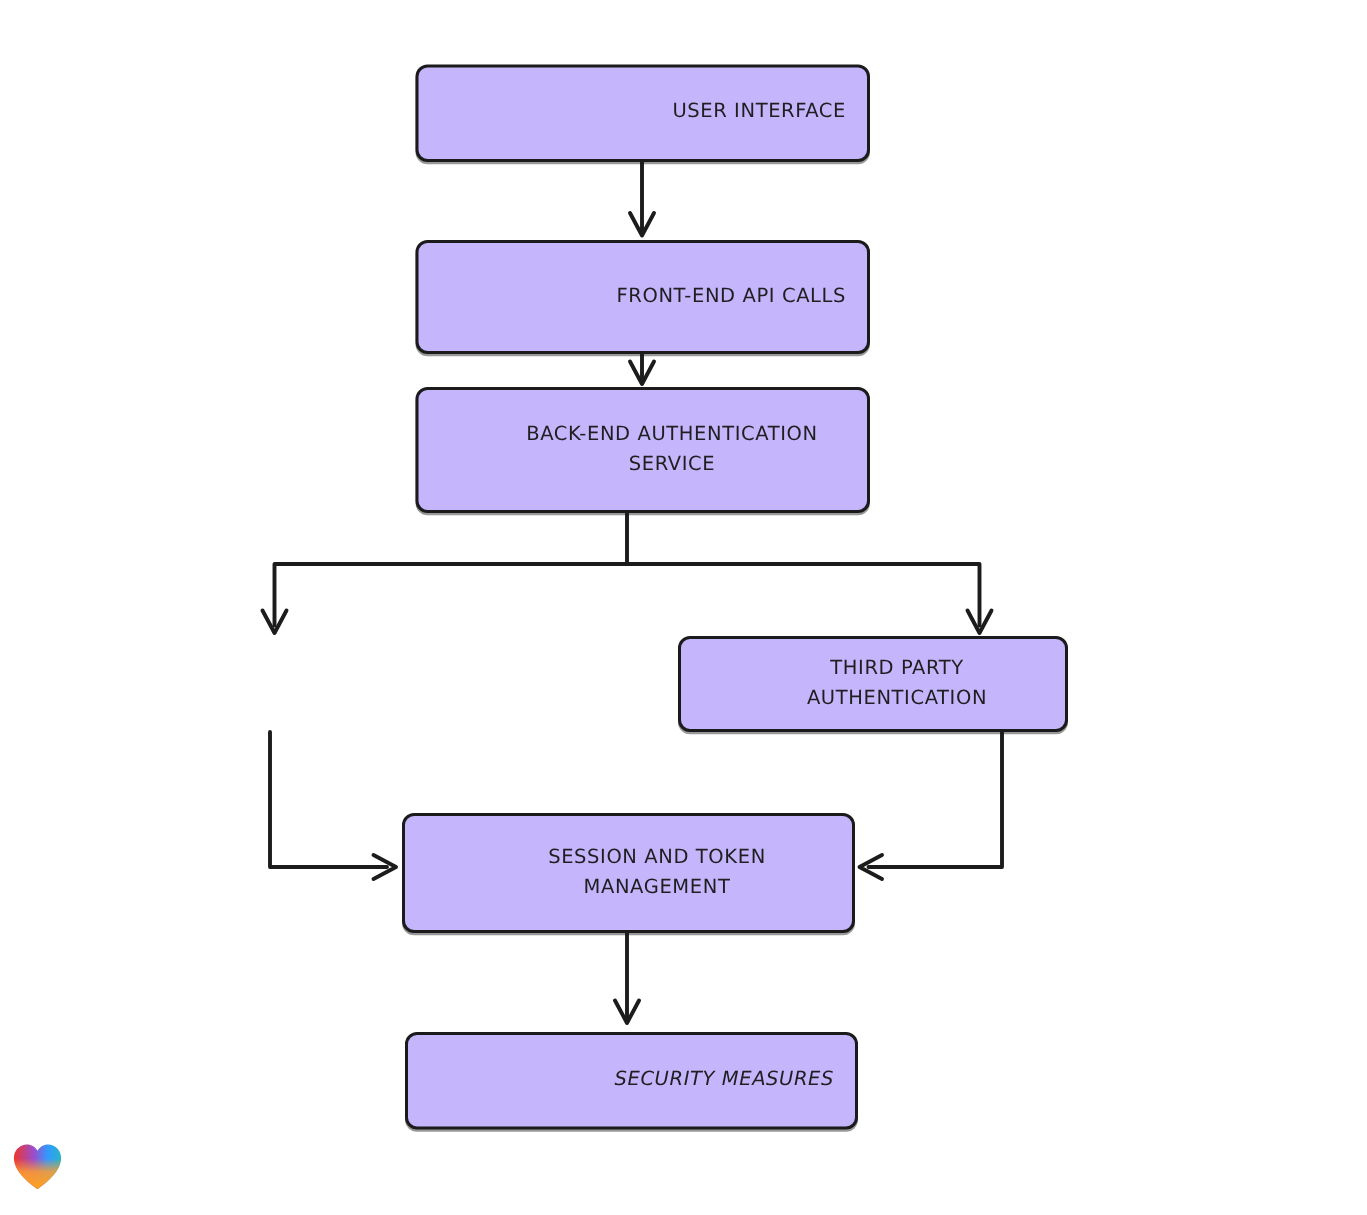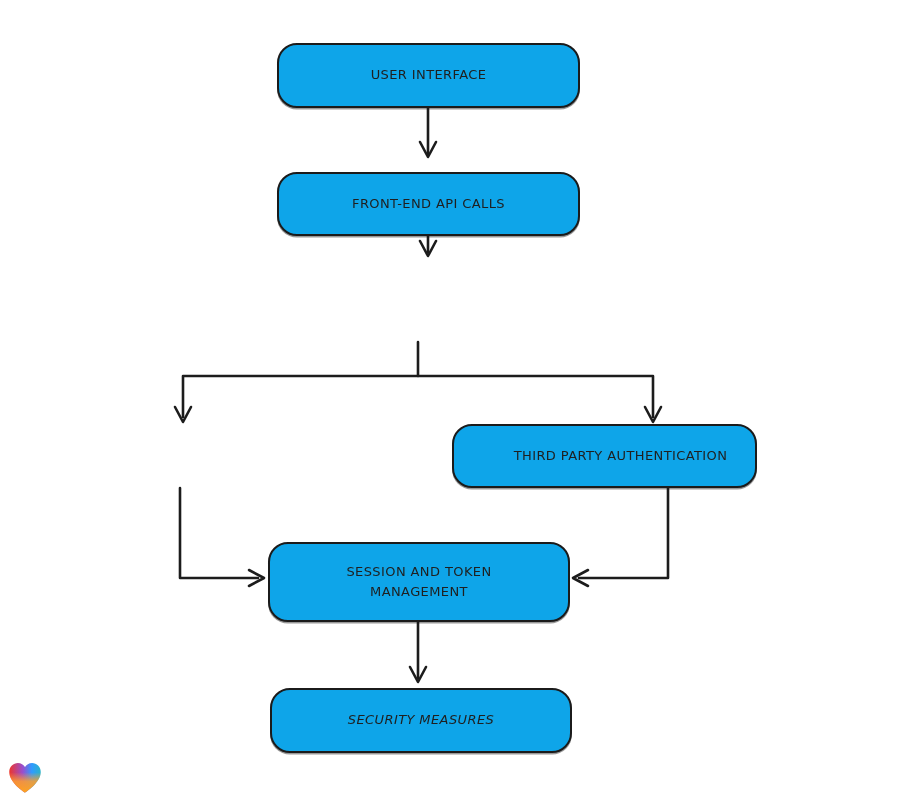--- a/index.html
+++ b/index.html
@@ -26,27 +26,27 @@
   .connectors path {
     fill: none;
     stroke: #1c1c1c;
     stroke-width: 2.6;
     stroke-linecap: round;
     stroke-linejoin: round;
   }
   .node {
     position: absolute;
     box-sizing: border-box;
-    background: #0ea5e9;
+    background: #c4b5fd;
     border: 2.8px solid #1b1b1b;
-    border-radius: 20px;
+    border-radius: 8px;
     box-shadow: 0 1.5px 0 0 rgba(27,27,27,0.45);
     display: flex;
     align-items: center;
-    justify-content: center;
+    justify-content: flex-end;
     text-align: center;
   }
   .node .label {
     font-size: 13px;
     line-height: 1.55;
     letter-spacing: 0.4px;
     color: #1f1f1f;
     text-transform: uppercase;
     padding: 0 14px;
   }
@@ -102,27 +102,30 @@
     <g>
       <path d="M418,604 L418,678"></path>
       <path d="M410,667 L418,682 L426,667"></path>
     </g>
   </svg>
 
   <div class="node" style="left:277px; top:43px; width:303px; height:65px;">
     <span class="label">USER INTERFACE</span>
   </div>
 
-  <div class="node" style="left:277px; top:172px; width:303px; height:64px;">
+  <div class="node" style="left:277px; top:160px; width:303px; height:76px;">
     <span class="label">FRONT-END API CALLS</span>
   </div>
 
+  <div class="node" style="left:277px; top:258px; width:303px; height:84px;">
+    <span class="label wrap2">BACK-END AUTHENTICATION SERVICE</span>
+  </div>
 
 
-  <div class="node" style="left:452px; top:424px; width:305px; height:64px;padding-left:32px;">
+  <div class="node" style="left:452px; top:424px; width:260px; height:64px;padding-left:32px;">
     <span class="label">THIRD PARTY AUTHENTICATION</span>
   </div>
 
   <div class="node" style="left:268px; top:542px; width:302px; height:80px;">
     <span class="label wrap2">SESSION AND TOKEN MANAGEMENT</span>
   </div>
 
   <div class="node" style="left:270px; top:688px; width:302px; height:65px;font-style:italic;">
     <span class="label">SECURITY MEASURES</span>
   </div>

